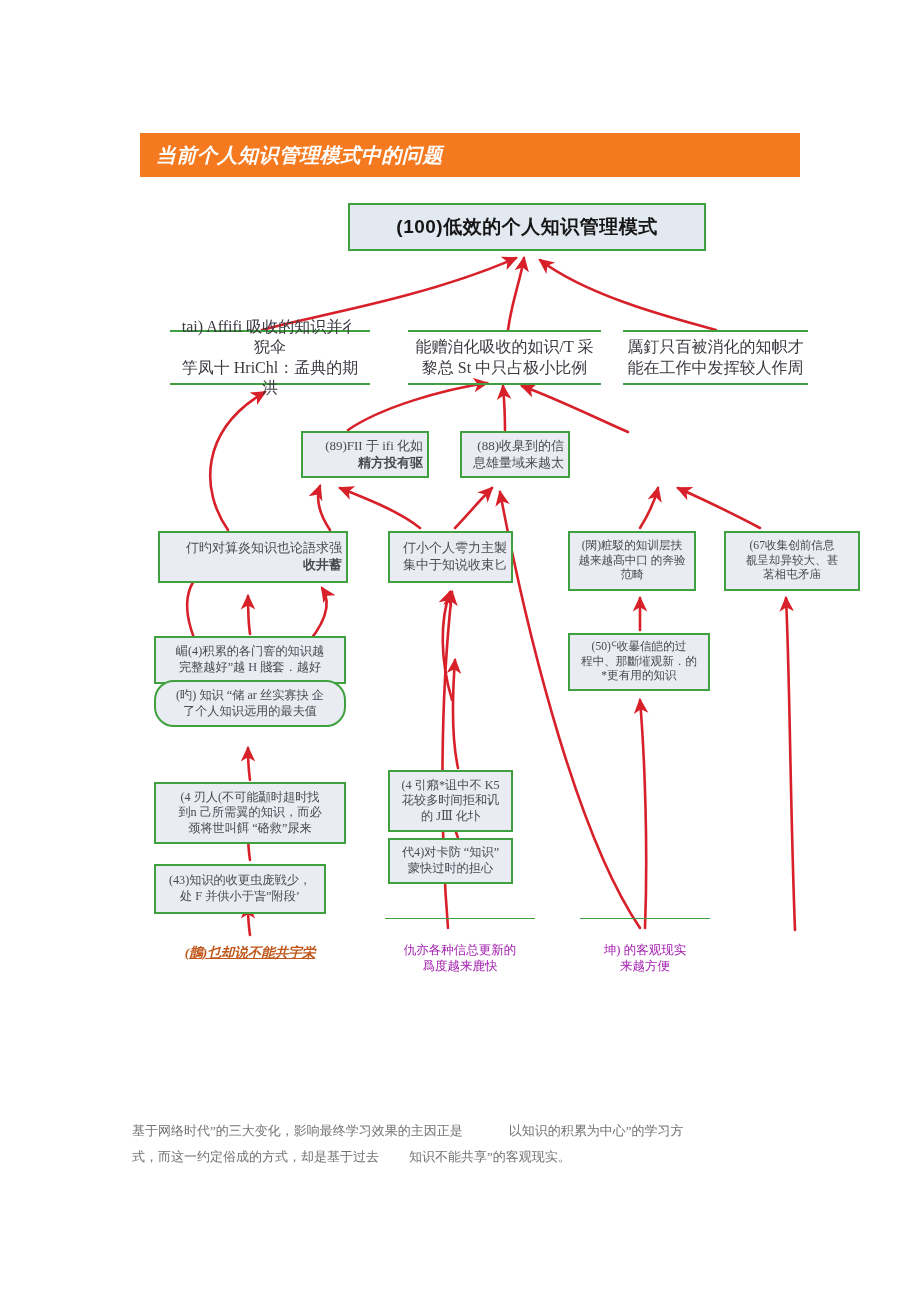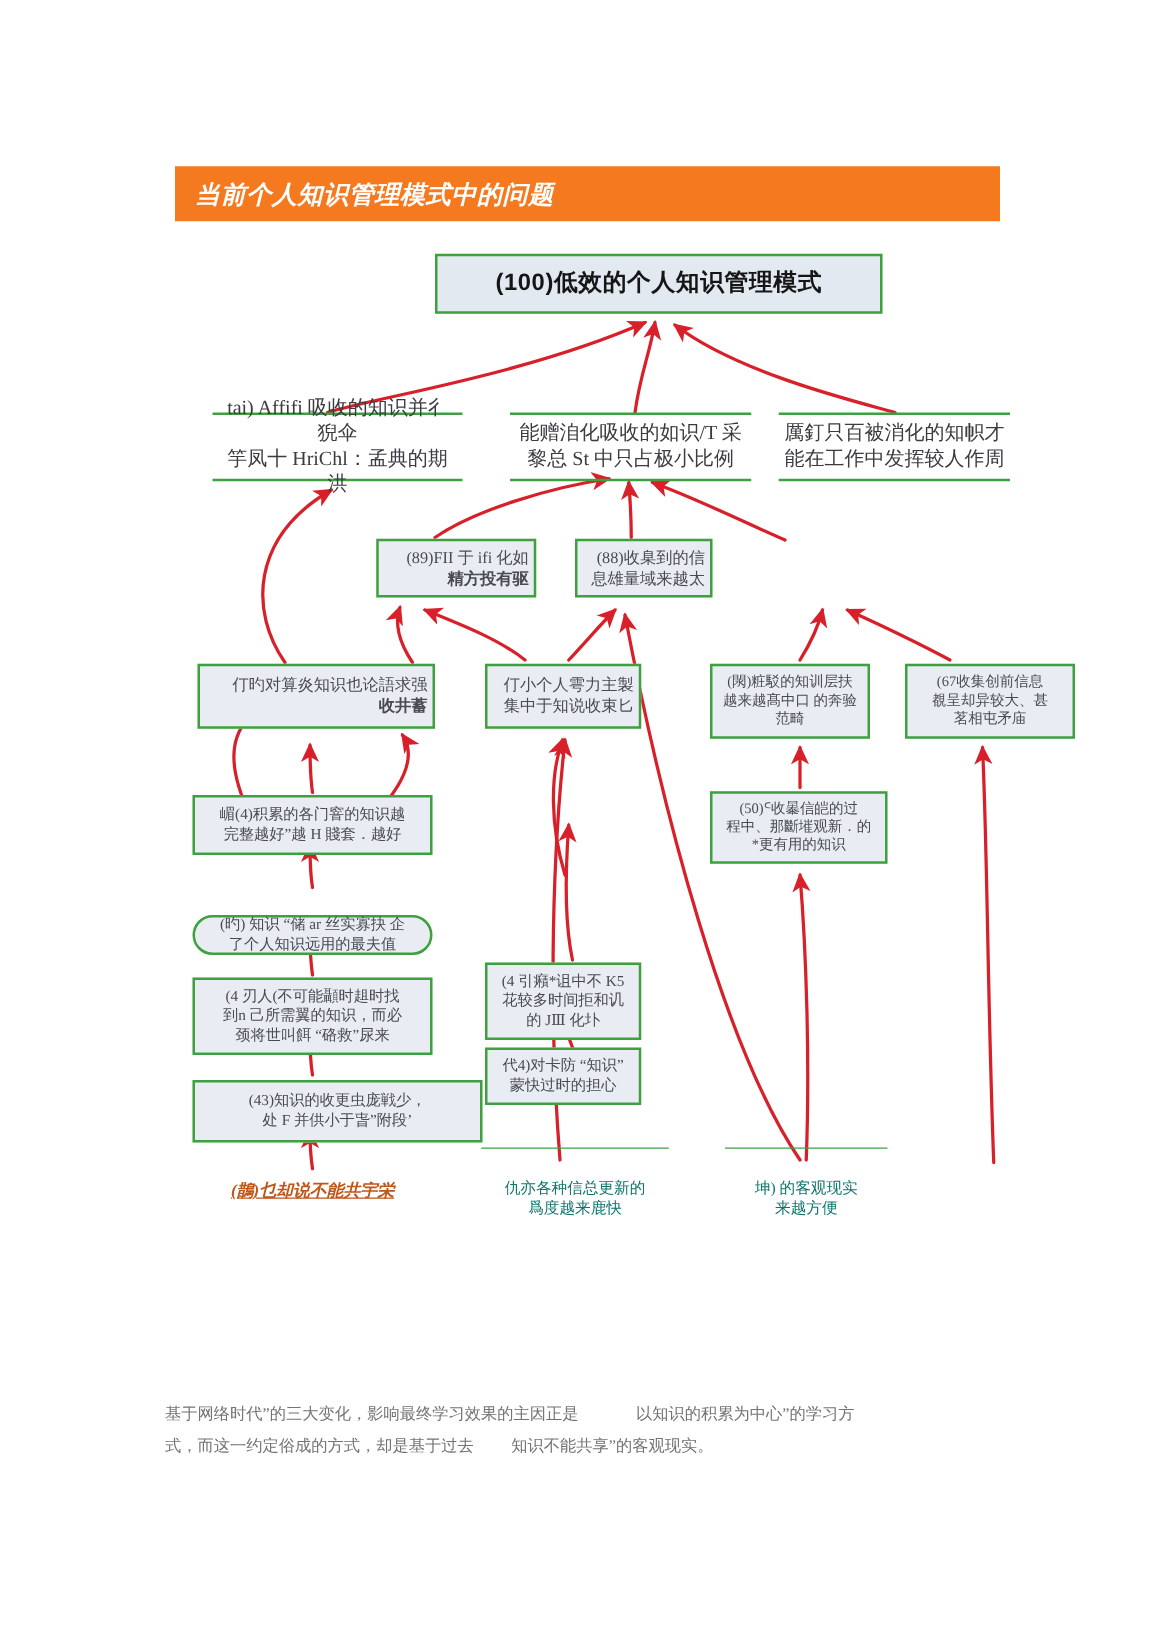--- a/index.html
+++ b/index.html
@@ -90,21 +90,21 @@
     border-bottom: 2.5px solid #3FA03F;
     color: #3b3b42;
     font-size: 16px;
     filter: none;
   }
   
   .node.bare {
     background: transparent;
     border: none;
     border-top: 1.6px solid #3FA03F;
-    color: #0f766e;
+    color: #a21caf;
     font-size: 12.5px;
     align-items: flex-end;
     padding-top: 8px;
     filter: none;
   }
   .node.orange {
     background: transparent;
     border: none;
     color: #C0561A;
     font-style: italic;
@@ -256,34 +256,34 @@
       <span>茗相屯矛庙</span>
     </span>
   </div>
 
   <div class="node n-12" style="left:154px; top:636px; width:192px; height:48px;">
     <span class="txt">
       <span>嵋(4)积累的各门窨的知识越</span><br>
       <span>完整越好”越 H 賤套．越好</span>
     </span>
   </div>
-  <div class="node n-12" style="left:154px; top:732px; width:192px; height:32px;border-radius:20px;">
+  <div class="node n-12" style="left:154px; top:680px; width:192px; height:47px;border-radius:20px;">
     <span class="txt">
       <span>(旳) 知识 “储 ar 丝实寡抉 企</span><br>
       <span>了个人知识远用的最夫值</span>
     </span>
   </div>
   <div class="node n-12" style="left:154px; top:782px; width:192px; height:62px;">
     <span class="txt">
       <span>(4 刃人(不可能顳时趄时找</span><br>
       <span>到n 己所需翼的知识，而必</span><br>
       <span>颈将世叫餌 “硌救”尿来</span>
     </span>
   </div>
-  <div class="node n-12" style="left:154px; top:864px; width:232px; height:50px;">
+  <div class="node n-12" style="left:154px; top:864px; width:172px; height:50px;">
     <span class="txt">
       <span>(43)知识的收更虫庞戦少，</span><br>
       <span>处 F 并供小于旾”附段’</span>
     </span>
   </div>
 
   <div class="node n-12" style="left:388px; top:740px; width:125px; height:62px;margin-top:30px;">
     <span class="txt">
       <span>(4 引癪*诅中不 K5</span><br>
       <span>花较多时间拒和讥</span><br>

